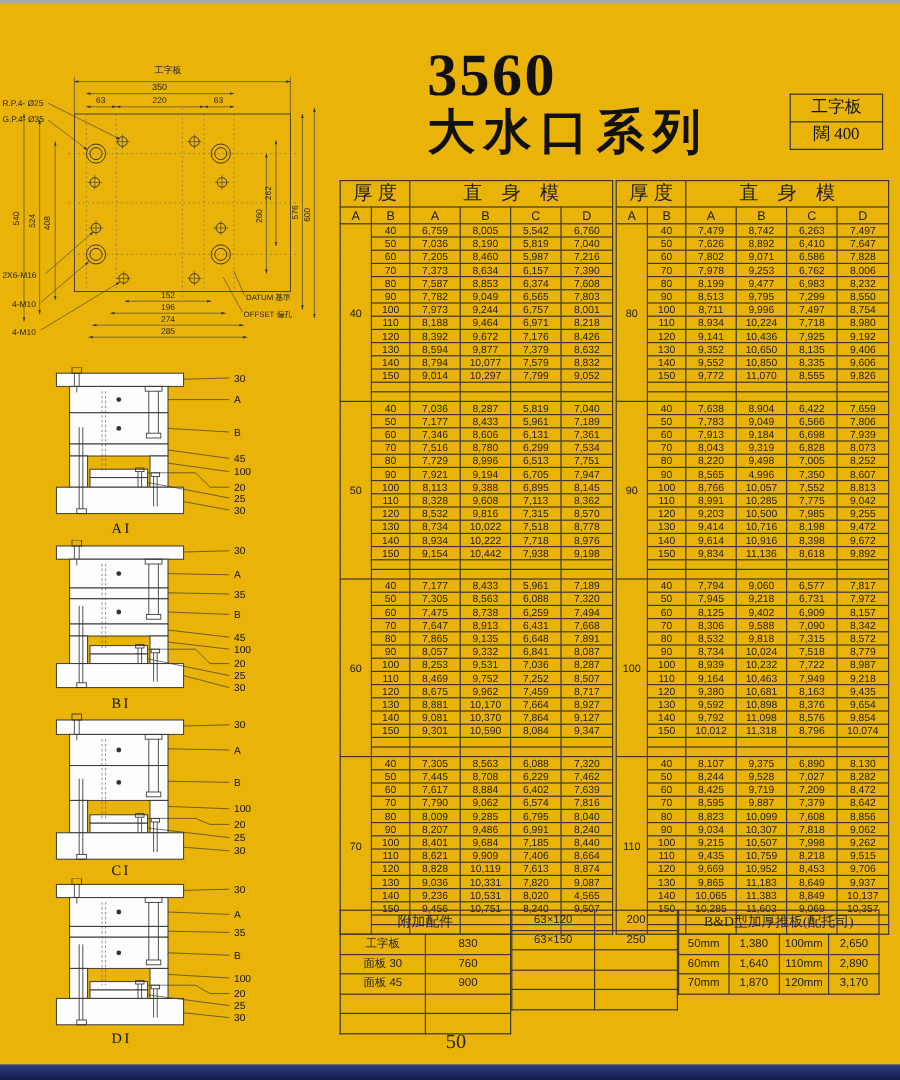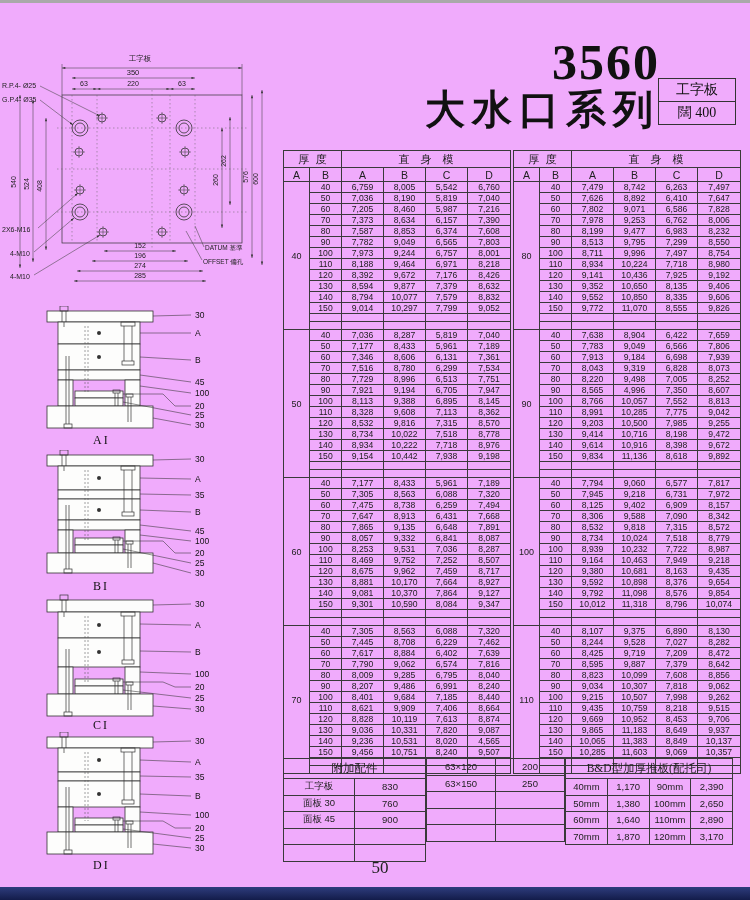--- a/index.html
+++ b/index.html
@@ -1,35 +1,35 @@
 <!DOCTYPE html>
 <html><head>
 <meta charset="utf-8">
 <style>
   html,body{margin:0;padding:0;background:#d8d8d4;}
-  #page{position:relative;width:750px;height:900px;background:#f0abfc;overflow:hidden;
+  #page{position:relative;width:750px;height:900px;background:#eab308;overflow:hidden;
         font-family:"Liberation Sans",sans-serif;color:#222;}
   #topedge{position:absolute;left:0;top:0;width:750px;height:3px;background:#a9a9a9;}
   #botbar{position:absolute;left:0;top:887px;width:750px;height:13px;
           background:linear-gradient(#2e3c7d,#131c4a);}
   
-  #titleblock{position:absolute;left:376px;top:36px;width:284px;text-align:right;
+  #titleblock{position:absolute;left:356px;top:36px;width:284px;text-align:left;
               font-family:"Liberation Serif",serif;font-weight:bold;color:#111;}
   #title-num{font-size:50px;line-height:52px;letter-spacing:2px;}
   #title-series{font-size:40px;line-height:44px;letter-spacing:7px;white-space:nowrap;}
   
   #specbox{position:absolute;left:658px;top:78px;width:76px;border:1.2px solid #333;
            font-family:"Liberation Serif",serif;font-size:14px;text-align:center;color:#111;}
   #specbox div{height:22px;line-height:22px;}
   #specbox div:first-child{border-bottom:1px solid #333;}
   
   table.mtable{position:absolute;border-collapse:collapse;table-layout:fixed;width:227px;}
   .mtable th,.mtable td{border:0.8px solid #3a3a3a;padding:0;text-align:center;
                         overflow:hidden;white-space:nowrap;}
-  .mtable .h1{font-family:Liberation Mono, monospace;font-size:11px;font-weight:normal;height:16px;}
+  .mtable .h1{font-family:Liberation Sans, sans-serif;font-size:16px;font-weight:normal;height:16px;}
   .mtable .h2{font-size:10.5px;font-weight:normal;height:13px;font-family:"Liberation Sans",sans-serif;}
   .mtable .vc,.mtable .bc{font-size:8.6px;height:10px;line-height:10px;color:#1c1c1c;}
   .mtable .ac{font-size:9px;}
   .mtable .sp td{height:7px;}
   
   table.btable{position:absolute;border-collapse:collapse;table-layout:fixed;}
   .btable th{font-family:Liberation Serif, serif;font-size:11.5px;font-weight:normal;
              height:19px;border:0.9px solid #3a3a3a;padding:0;}
   .btable td{border:0.9px solid #3a3a3a;font-size:9.5px;height:15.6px;text-align:center;
              padding:0;white-space:nowrap;}
@@ -1267,26 +1267,20 @@
           <td></td>
         </tr>
       </tbody>
     </table>
   <table class="btable" id="table-bd" style="left:565px;top:758px;width:168px;">
       <tbody>
         <tr>
           <th colspan="4">B&amp;D型加厚推板(配托司)</th>
         </tr>
         <tr>
-          <td>40mm</td>
-          <td>1,170</td>
-          <td>90mm</td>
-          <td>2,390</td>
-        </tr>
-        <tr>
           <td>50mm</td>
           <td>1,380</td>
           <td>100mm</td>
           <td>2,650</td>
         </tr>
         <tr>
           <td>60mm</td>
           <td>1,640</td>
           <td>110mm</td>
           <td>2,890</td>

